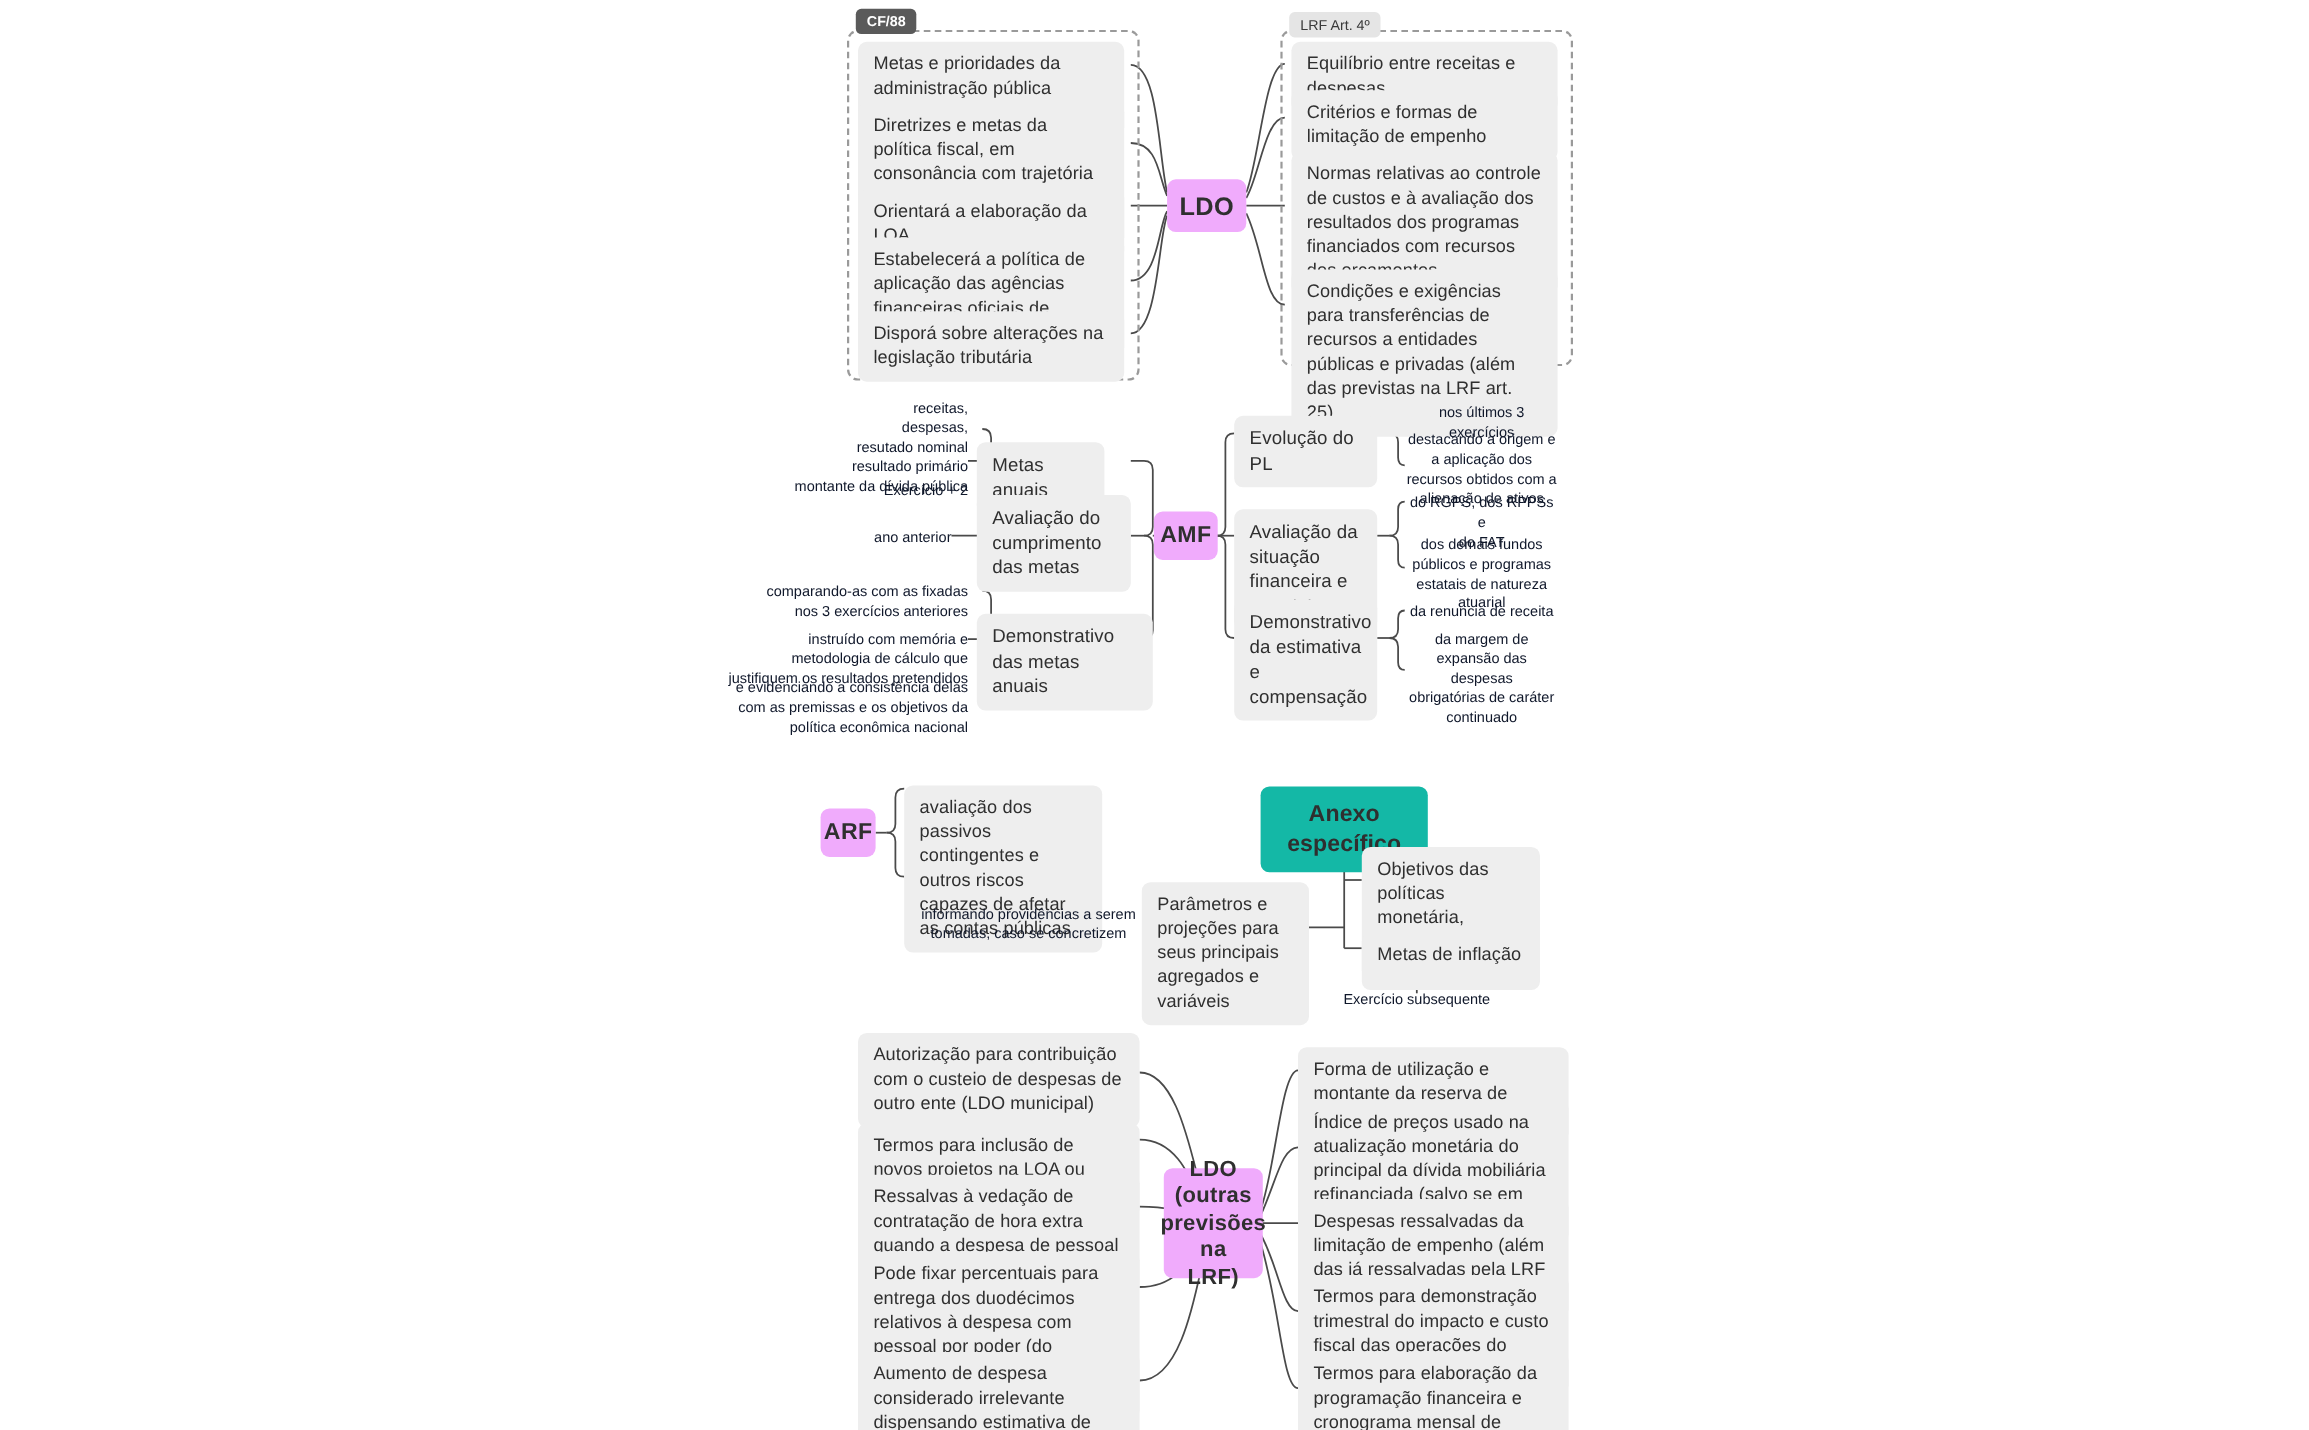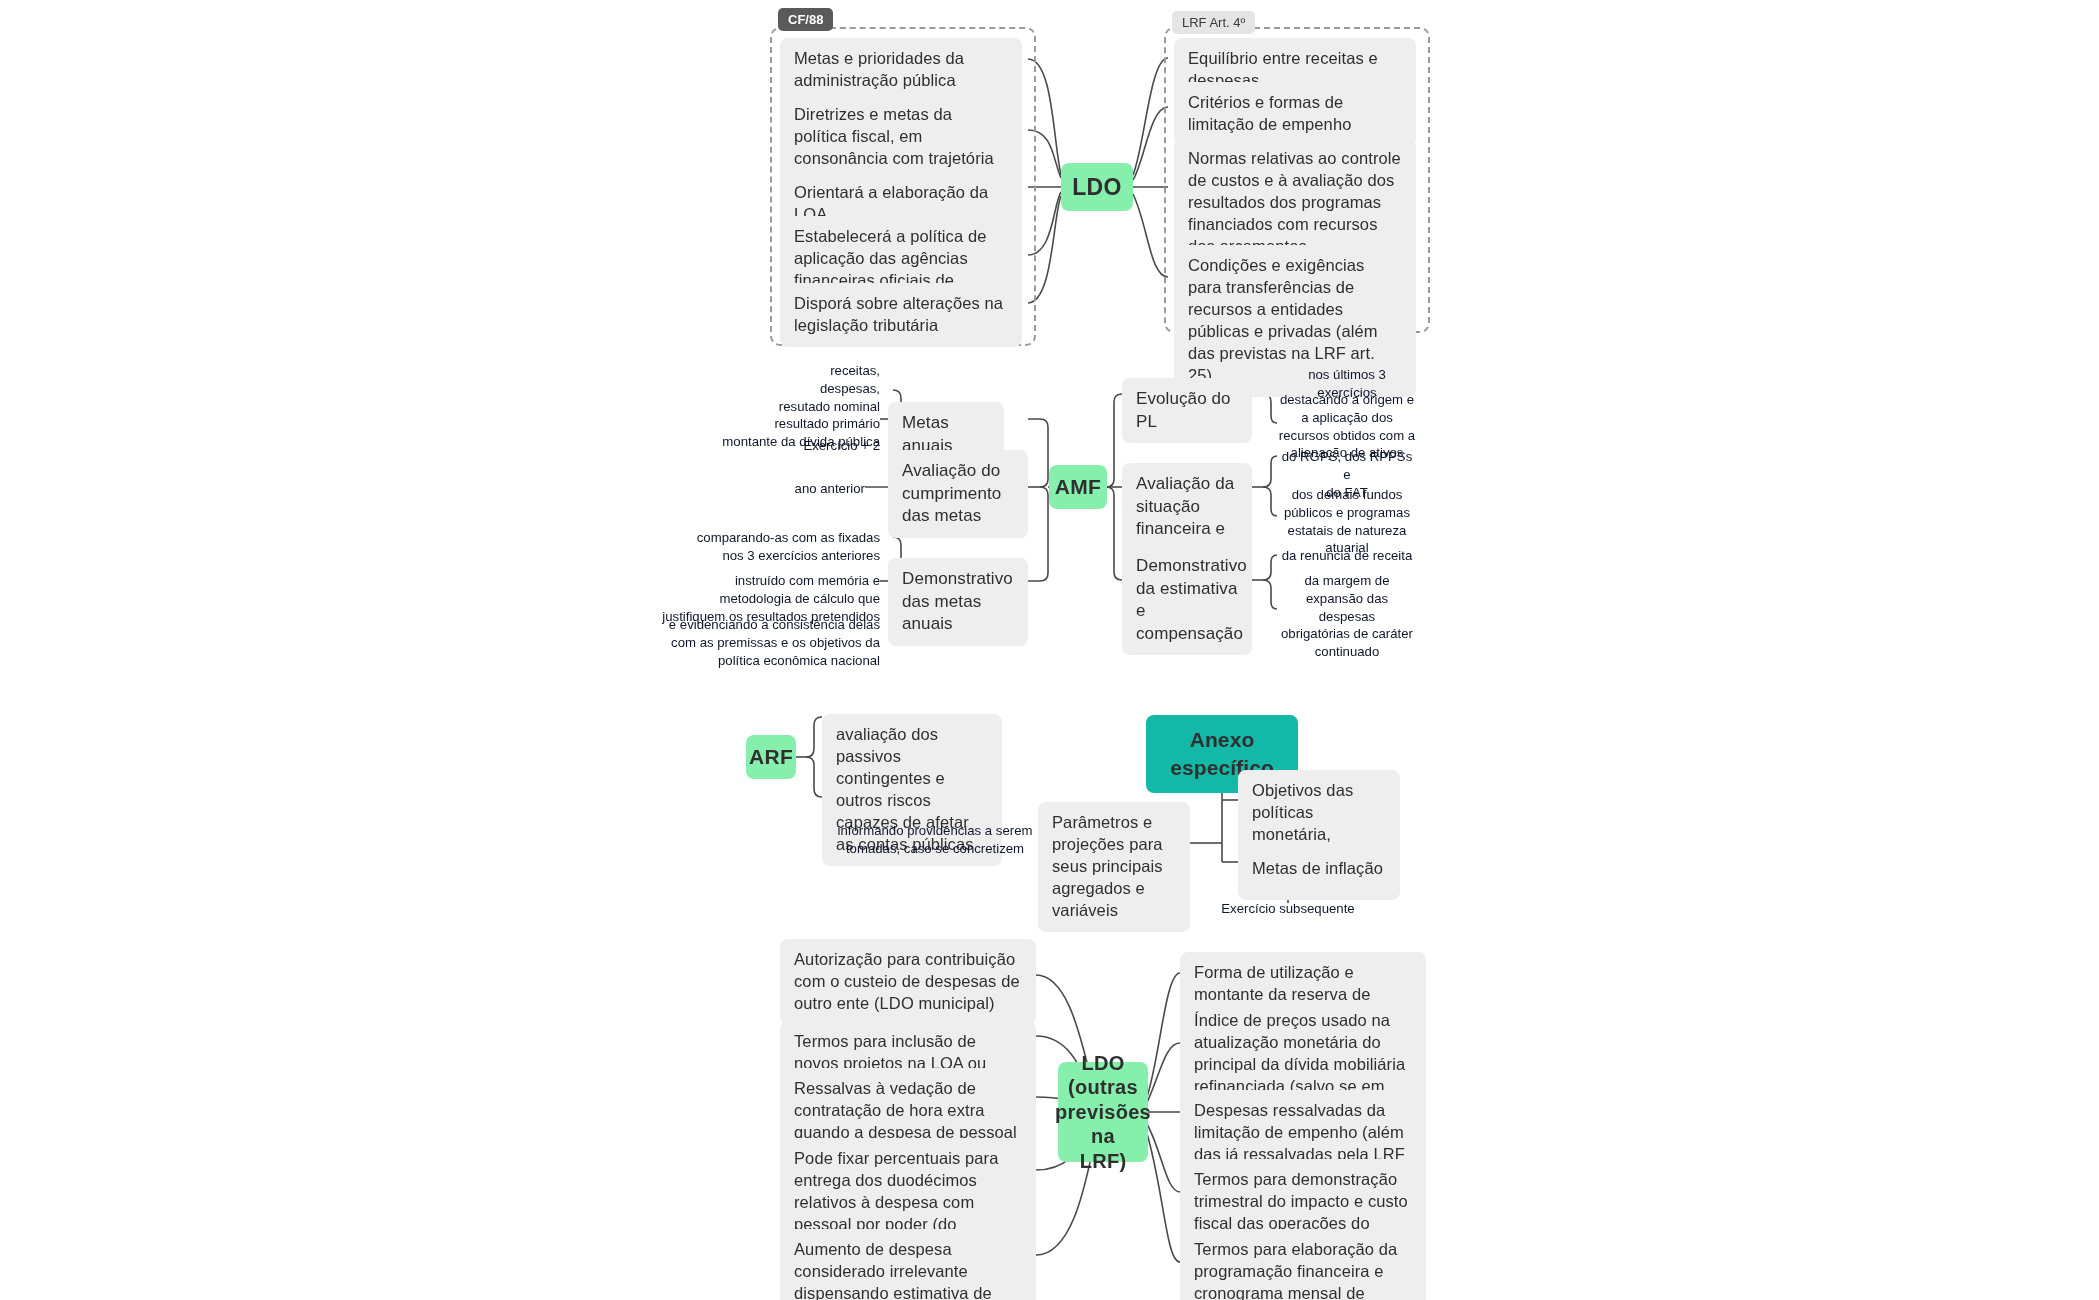--- a/index.html
+++ b/index.html
@@ -32,21 +32,21 @@
     background: #eeeeee;
     border-radius: 8px;
     padding: 10px 14px;
     font-size: 16.5px;
     line-height: 1.33;
     color: #2f2f2f;
     letter-spacing: 0.1px;
     z-index: 2;
   }
   .node.center {
-    background: #86efac;
+    background: #f0abfc;
     font-weight: bold;
     text-align: center;
     font-size: 23px;
     letter-spacing: 0.3px;
     display: flex;
     align-items: center;
     justify-content: center;
     padding: 8px 10px;
   }
   .node.center.small {
@@ -228,21 +228,21 @@
   <div class="leafnote right" style="left:620px; top:616px; width:260px; white-space:pre-line;">e evidenciando a consistência delas
 com as premissas e os objetivos da
 política econômica nacional</div>
 
   <div class="node" style="left:888px; top:402px; width:116px; font-size:17px;">
     <span>Metas anuais</span>
   </div>
   <div class="node" style="left:888px; top:450px; width:140px; font-size:17px;">
     <span>Avaliação do cumprimento das metas</span>
   </div>
-  <div class="node" style="left:888px; top:558px; width:140px; font-size:17px;">
+  <div class="node" style="left:888px; top:558px; width:160px; font-size:17px;">
     <span>Demonstrativo das metas anuais</span>
   </div>
 
   <div class="node center" style="left:1049px; top:465px; width:58px; height:44px; font-size:21px;">
     <span>AMF</span>
   </div>
 
   <div class="node" style="left:1122px; top:378px; width:130px; font-size:17px;">
     <span>Evolução do PL</span>
   </div>

